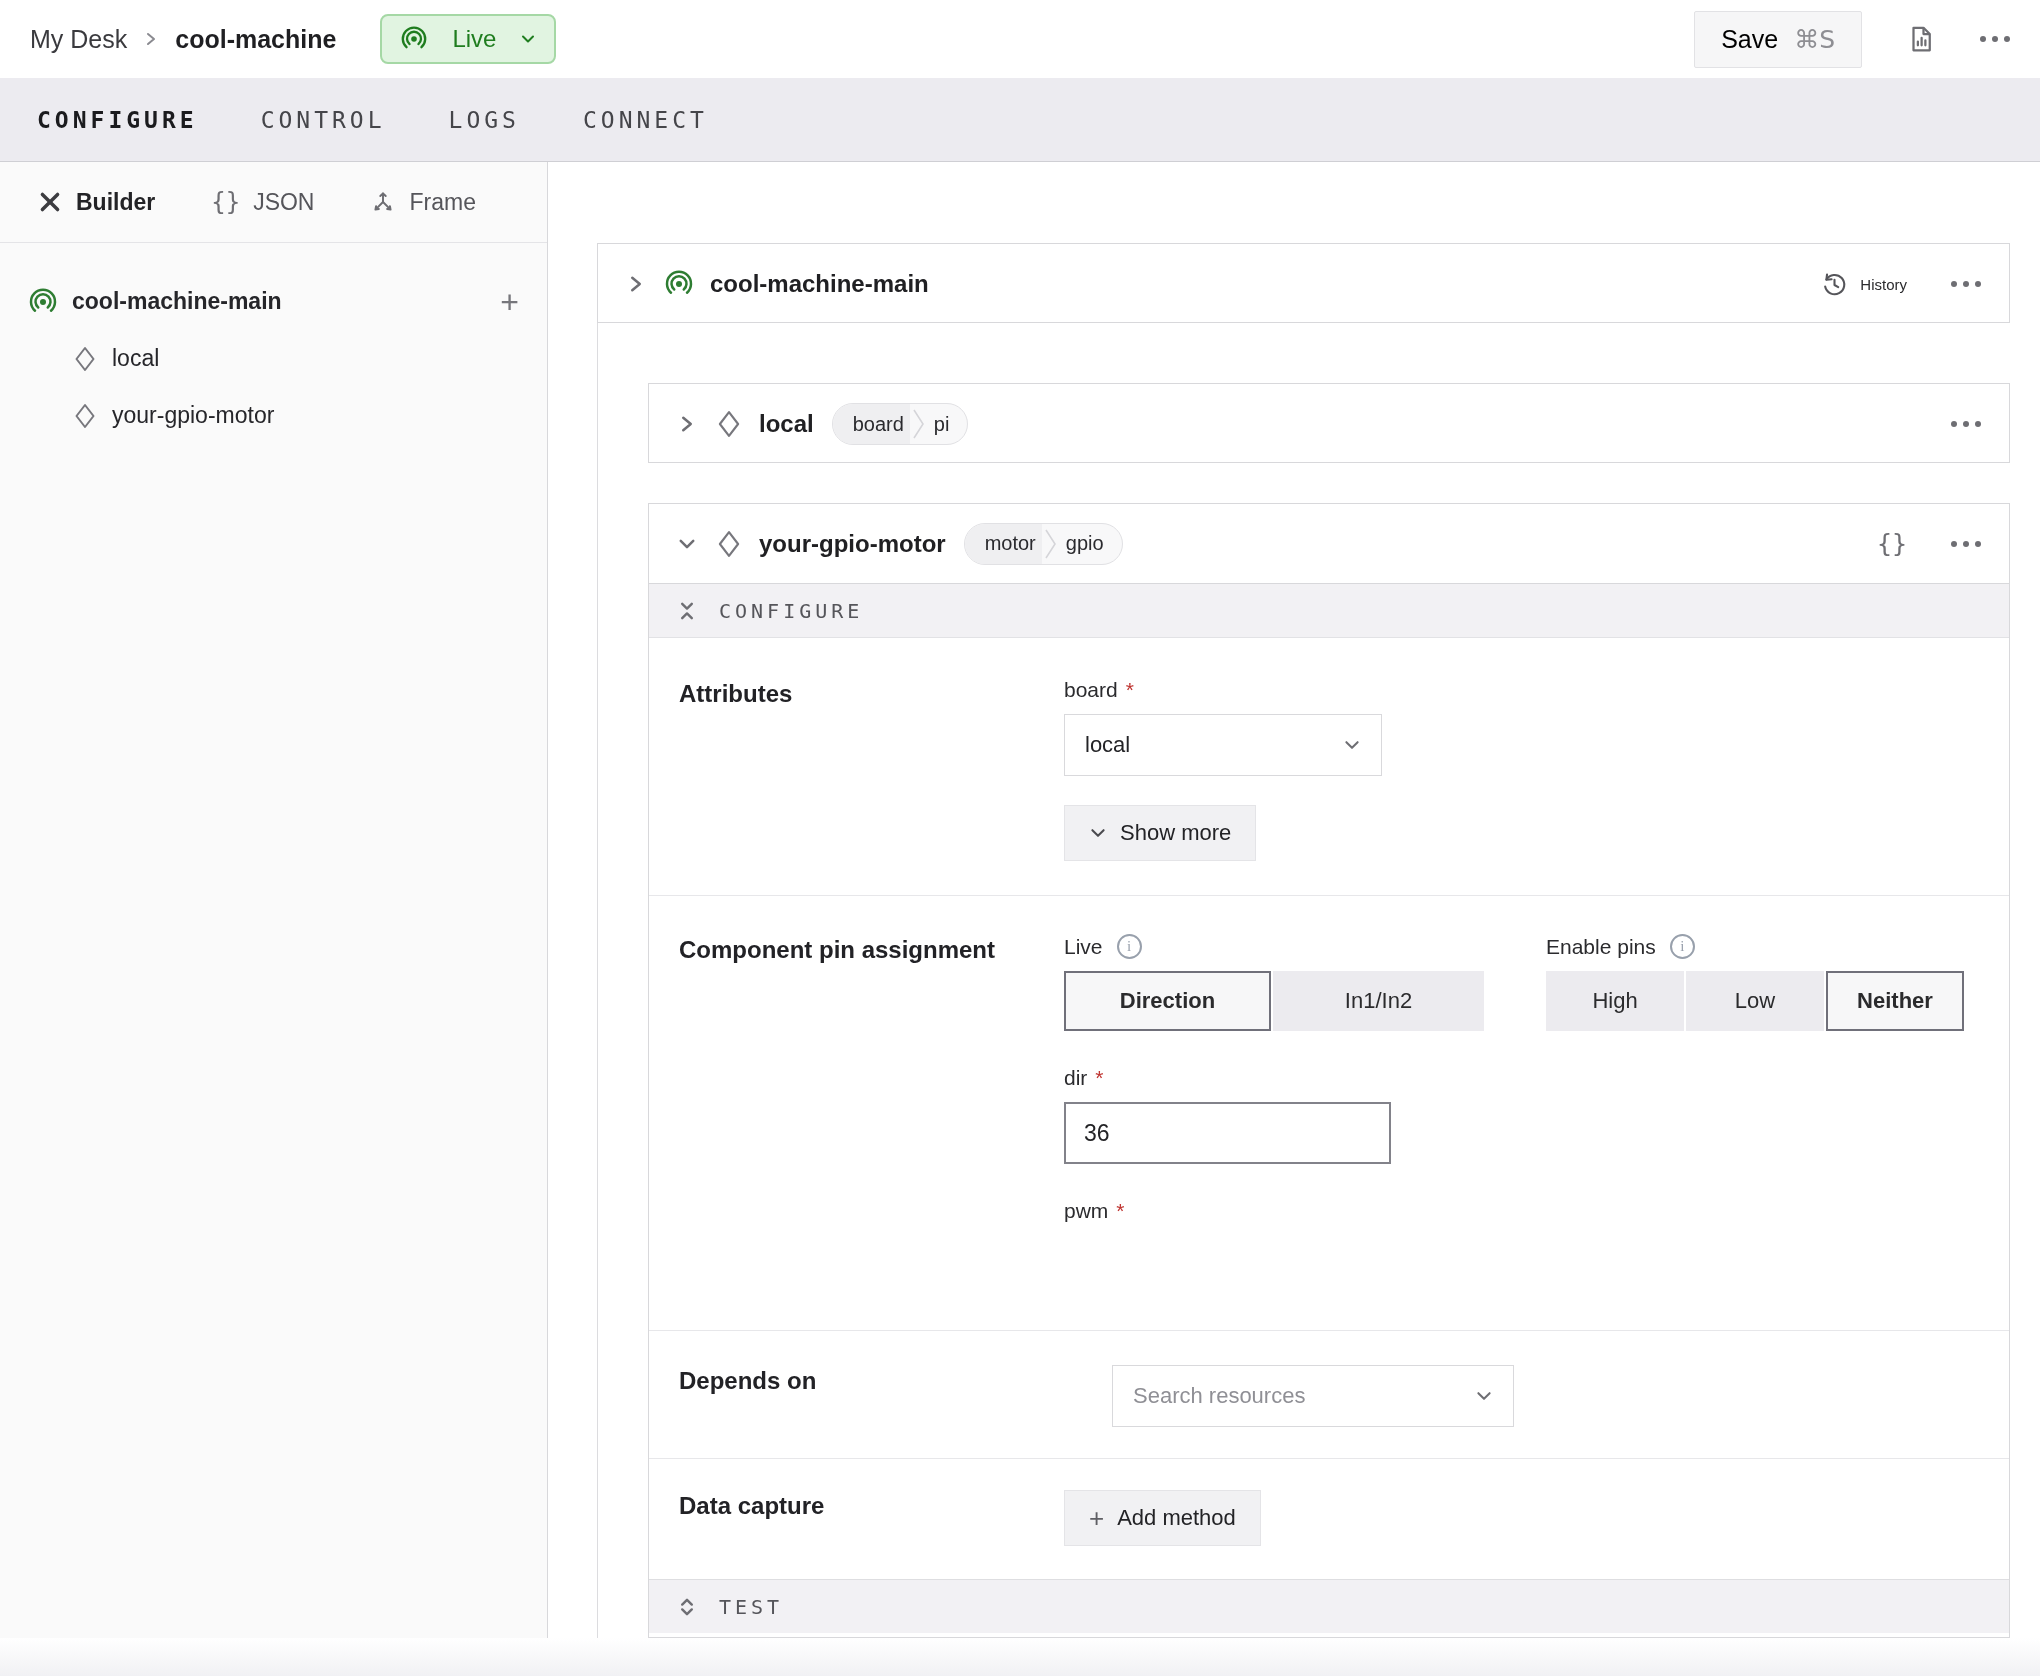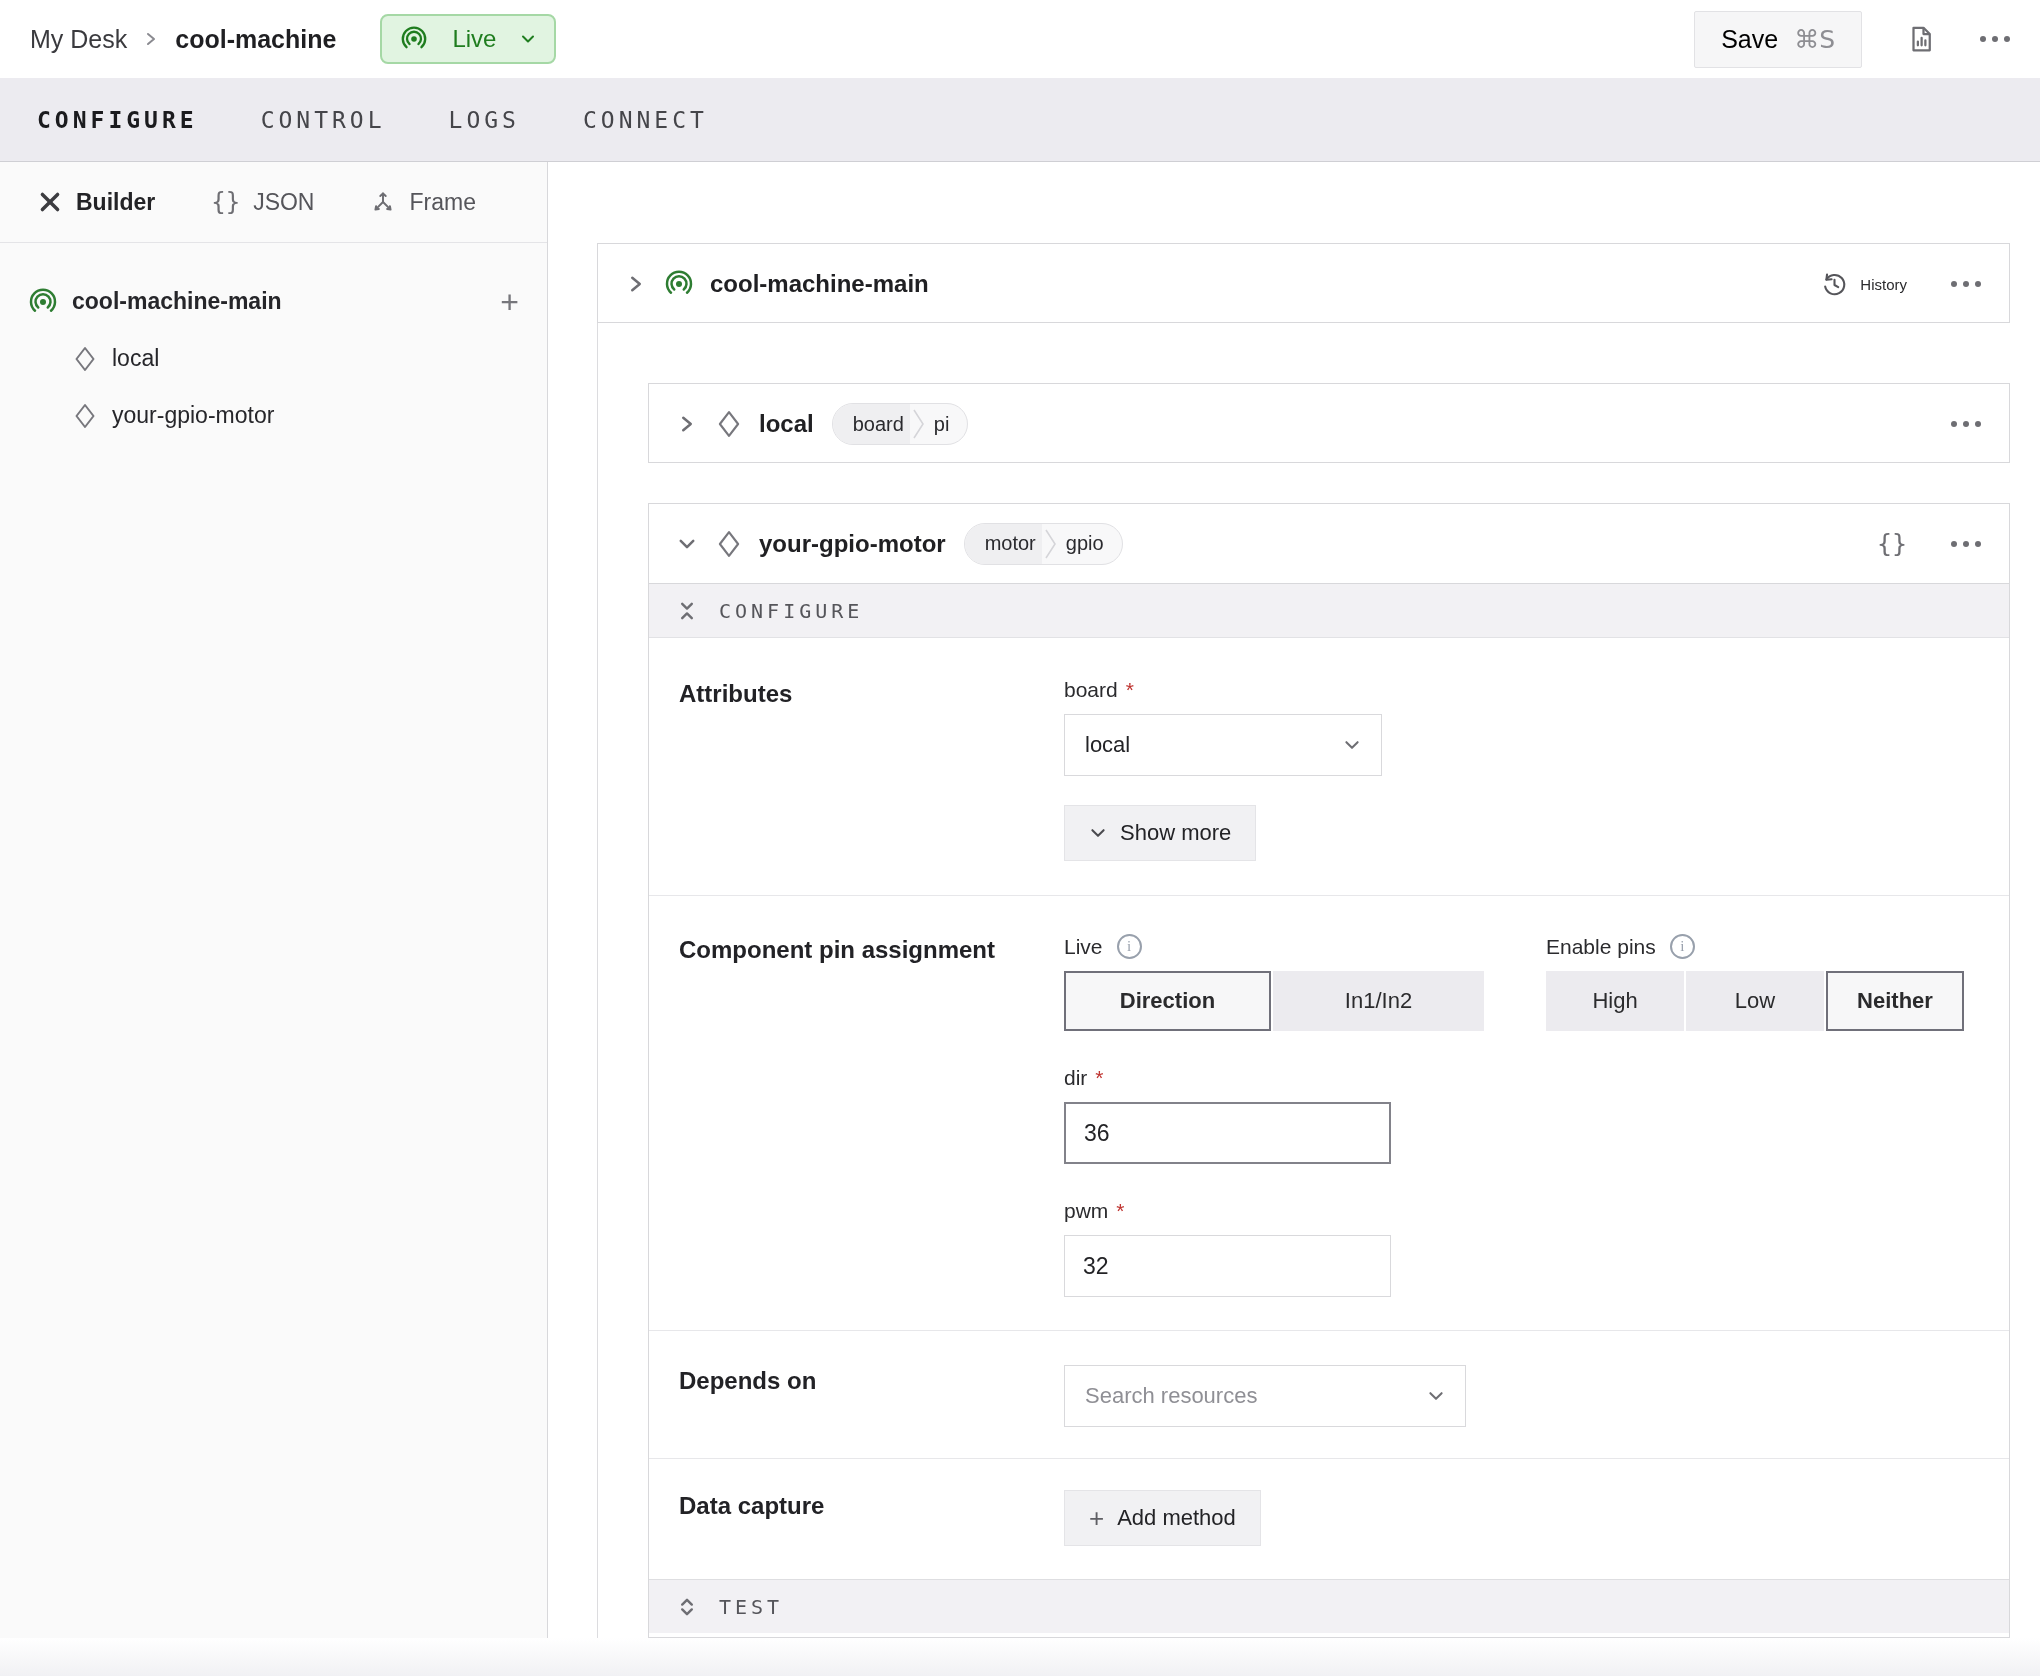--- a/index.html
+++ b/index.html
@@ -72,21 +72,21 @@
   .section-label { font-size:20px; letter-spacing:4px; color:#55555A; }
   .fold { color:#6E6E73; display:flex; }
 
   .row { display:flex; padding:0 30px; border-bottom:1px solid #E7E7EA; }
   .row:last-of-type { border-bottom:none; }
   .row-label { width:385px; flex:none; font-size:24px; font-weight:bold; color:#222226; line-height:1.3; }
   .row-body { flex:1; }
 
   .row-attr { height:258px; padding-top:40px; }
   .row-pins { height:435px; padding-top:38px; }
-  .row-dep  { height:128px; padding-top:34px; }
+  .row-dep  { height:128px; padding-top:34px;gap:48px; }
   .row-cap  { height:120px; padding-top:31px; }
 
   .field-label { display:flex; align-items:center; gap:8px; font-size:21px; color:#2B2B2E; margin-bottom:12px; }
   .req { color:#BF3430; }
   .info-ic { width:25px; height:25px; border:2px solid #98A0AC; border-radius:50%;
     color:#98A0AC; font-size:15px; display:inline-flex; align-items:center; justify-content:center;
     margin-left:6px; font-family:"Liberation Serif", serif; }
   .select { width:318px; height:62px; border:1px solid #D9D9DC; background:#fff;
     display:flex; align-items:center; justify-content:space-between; padding:0 20px;
     font-size:22px; color:#232326; cursor:pointer; }
@@ -404,21 +404,20 @@
             <span class="req">*</span>
           </div>
           <input class="text-input strong" value="36" style="">
         </div>
 
         <div class="gap-pwm">
           <div class="field-label">
             <span>pwm</span>
             <span class="req">*</span>
           </div>
-          <input class="text-input" value="32" style="">
         </div>
       </div>
     </div>
 
     <div class="row row-dep">
       <div class="row-label">Depends on</div>
       <div class="row-body">
         <div class="select wide">
           <span class="ph">Search resources</span>
           <span>

